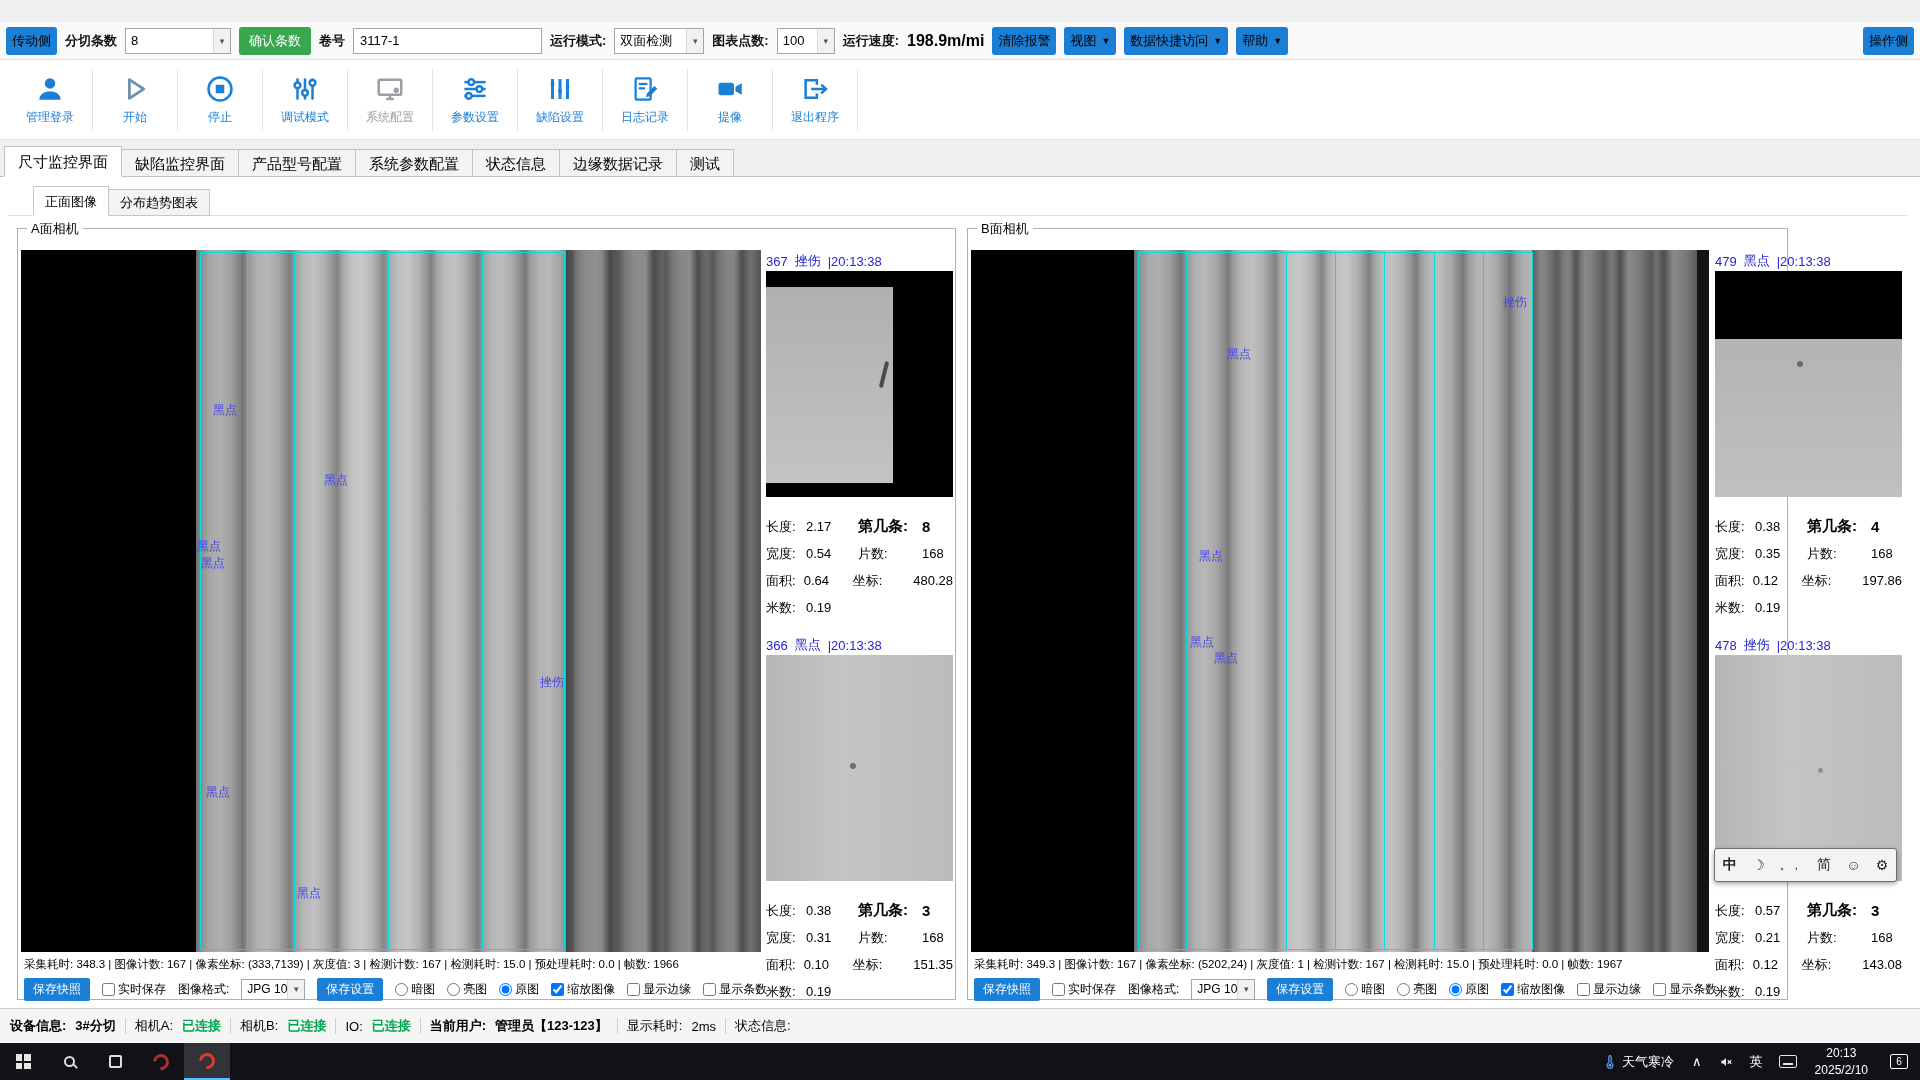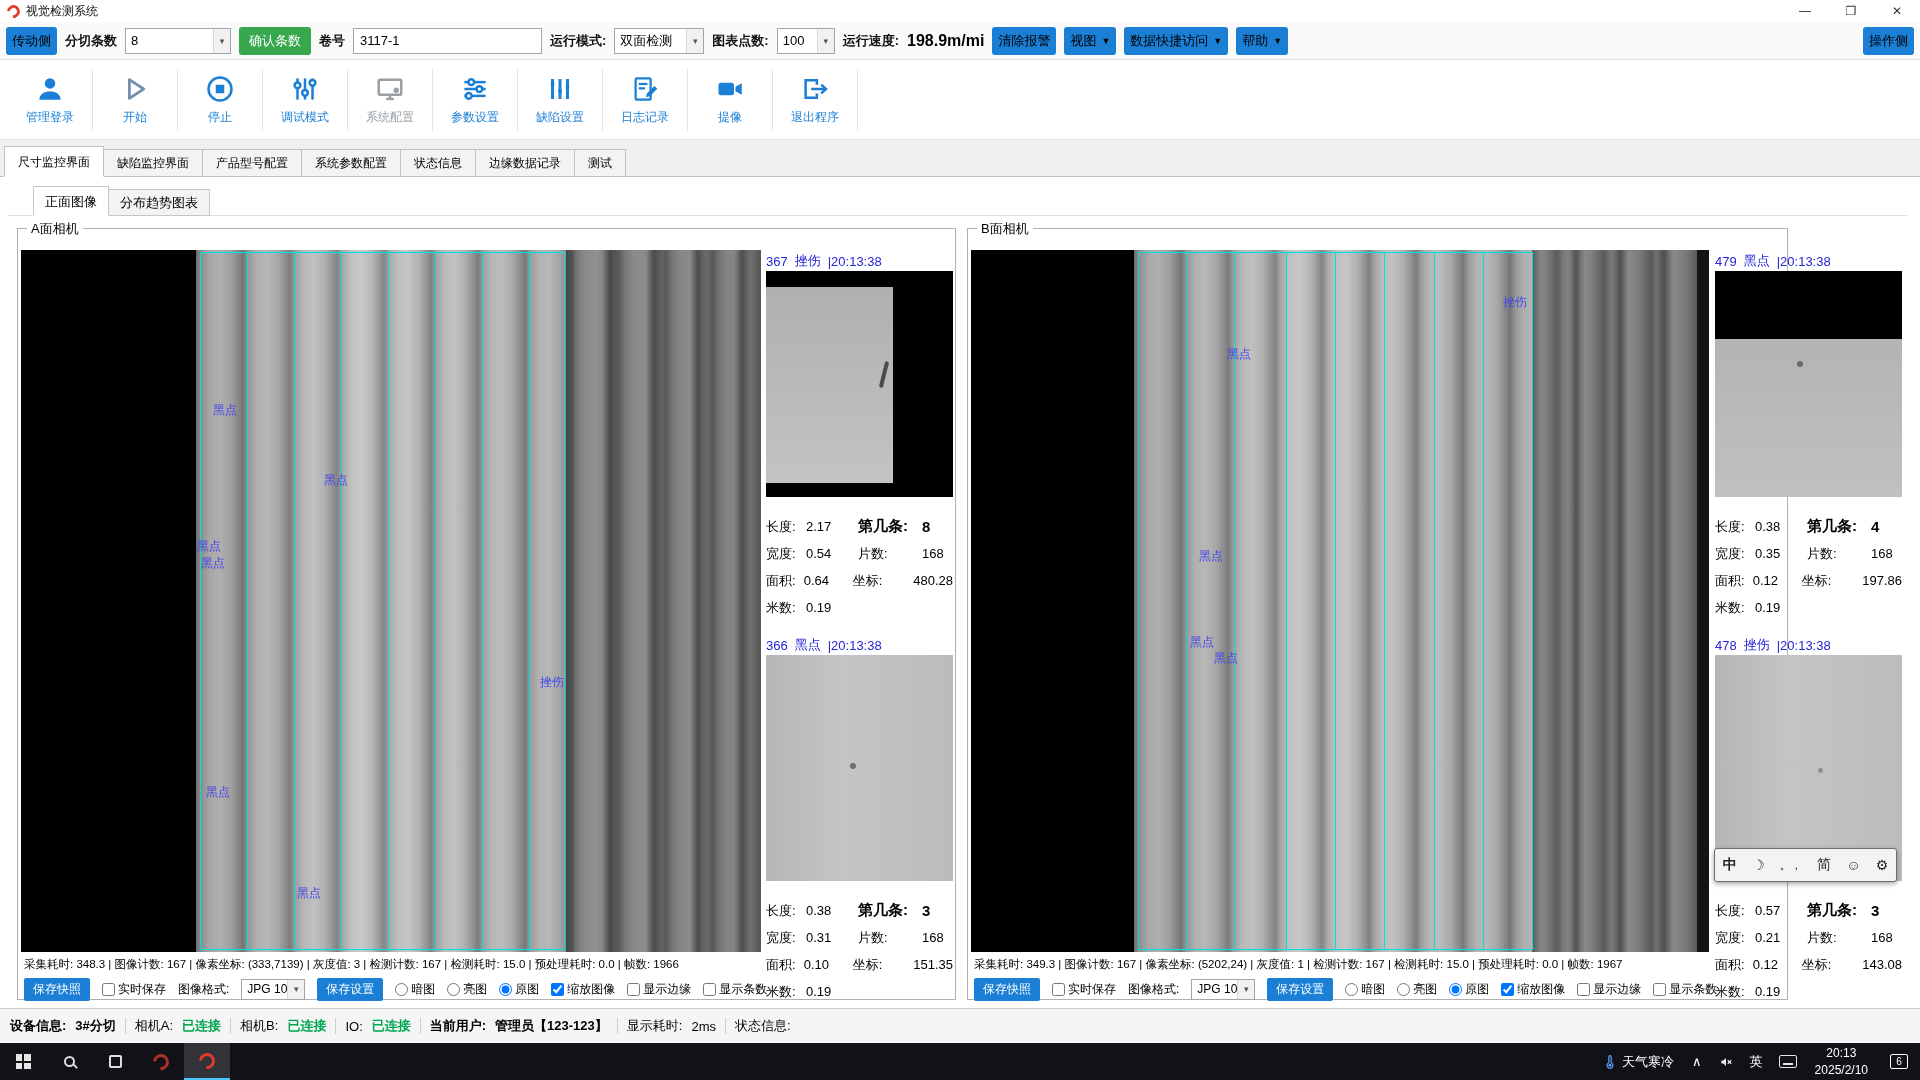--- a/index.html
+++ b/index.html
@@ -39,21 +39,21 @@
     justify-content:center; gap:5px; cursor:pointer; }
   .tool-label { font-size:12px; color:#1b7fd6; white-space:nowrap; }
   .tool-item.disabled .tool-label { color:#9aa0a6; }
   .tool-sep { width:1px; height:62px; background:#e4e4e4; }
 
   
   .tabpage-bg { position:absolute; top:176px; left:0; right:0; height:832px; background:#fff;
     border-top:1px solid #c2c2c2; z-index:1; }
   .tabstrip1 { position:absolute; top:146px; left:0; right:0; height:31px; display:flex;
     align-items:flex-end; padding-left:4px; z-index:3; }
-  .tab1 { height:28px; line-height:27px; padding:0 13px; font-size:12px; background:#f3f3f3;
+  .tab1 { height:28px; line-height:27px; padding:0 13px; font-size:15px; background:#f3f3f3;
     border:1px solid #c2c2c2; margin-right:-1px; color:#000; cursor:pointer; white-space:nowrap; }
   .tab1.active { height:31px; line-height:30px; background:#fff; border-bottom:1px solid #fff; position:relative; z-index:4; }
   .tabstrip2 { position:absolute; top:186px; left:8px; height:30px; display:flex; align-items:flex-end; z-index:3; }
   .tab2 { height:27px; line-height:26px; padding:0 11px; font-size:13px; background:#f3f3f3;
     border:1px solid #c6c6c6; margin-right:-1px; cursor:pointer; white-space:nowrap; }
   .tab2.active { height:30px; line-height:29px; background:#fff; border-bottom:1px solid #fff; position:relative; z-index:4;margin-left:25px; }
   .subtab-line { position:absolute; top:215px; left:8px; width:1899px; height:1px; background:#dcdcdc; z-index:2; }
 
   
   .panel { position:absolute; top:228px; height:772px; border:1px solid #b0b0b0; background:#fff; z-index:2; }
@@ -139,29 +139,20 @@
     font-size:12px; line-height:1.35; padding:0 10px; cursor:pointer; }
   .tb-notif { width:42px; display:flex; align-items:center; justify-content:center; cursor:pointer; }
   .notif-glyph { width:18px; height:15px; border:1px solid #fff; border-radius:2px; display:flex;
     align-items:center; justify-content:center; font-size:10px; }
 </style>
 </head>
 <body>
 
 <div class="screen">
 
-  <div class="titlebar">
-    <span class="app-logo"></span>
-    <span>视觉检测系统</span>
-    <div class="win-controls">
-      <div class="win-btn">—</div>
-      <div class="win-btn">❐</div>
-      <div class="win-btn">✕</div>
-    </div>
-  </div>
 
   <div class="toolbar1">
     <button class="btn-blue">传动侧</button>
     <span class="field-label">分切条数</span>
     <div class="combo w-slit">
       <span class="cval">8</span>
       <span class="arrow-zone">▾</span>
     </div>
     <button class="btn-green">确认条数</button>
     <span class="field-label">卷号</span>

